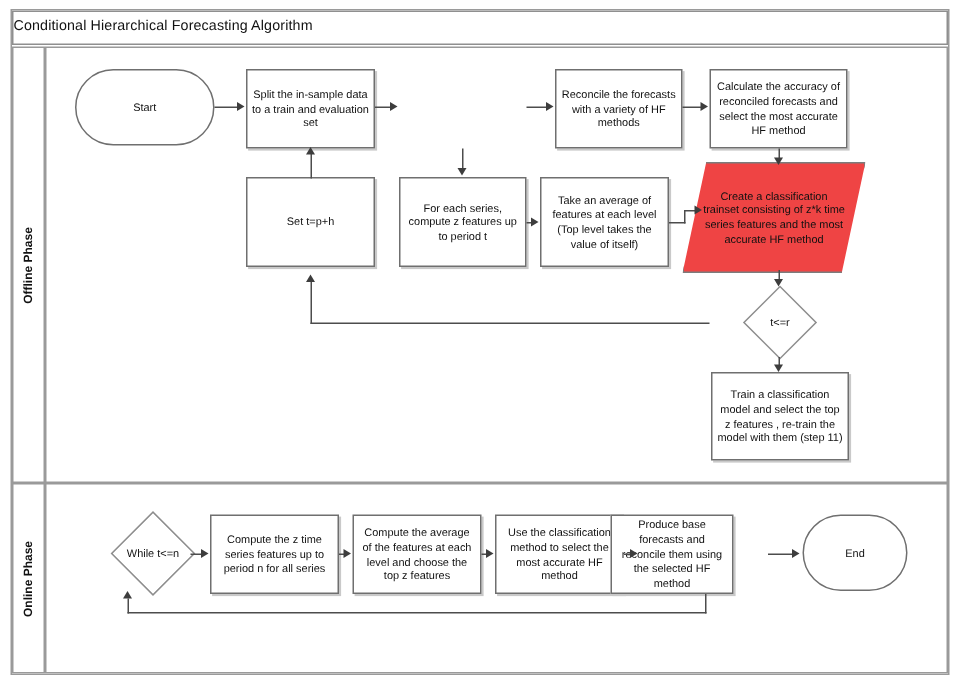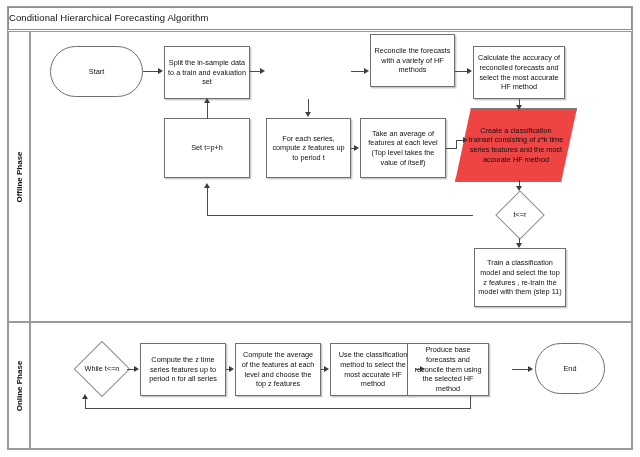--- a/index.html
+++ b/index.html
@@ -72,21 +72,21 @@
 
   <div class="node term" style="left:50px;top:46px;width:93px;height:51px;">
     <span class="lbl">Start</span>
   </div>
 
   <div class="node proc" style="left:164px;top:46px;width:86px;height:53px;">
     <span class="lbl">Split the in-sample data to a train and evaluation set</span>
   </div>
 
 
-  <div class="node proc" style="left:370px;top:34px;width:85px;height:53px;">
+  <div class="node proc" style="left:370px;top:46px;width:85px;height:53px;">
     <span class="lbl">Reconcile the forecasts with a variety of HF methods</span>
   </div>
 
   <div class="node proc" style="left:473px;top:46px;width:92px;height:53px;">
     <span class="lbl">Calculate the accuracy of reconciled forecasts and select the most accurate HF method</span>
   </div>
 
   <div class="node proc" style="left:164px;top:118px;width:86px;height:60px;">
     <span class="lbl">Set t=p+h</span>
   </div>

